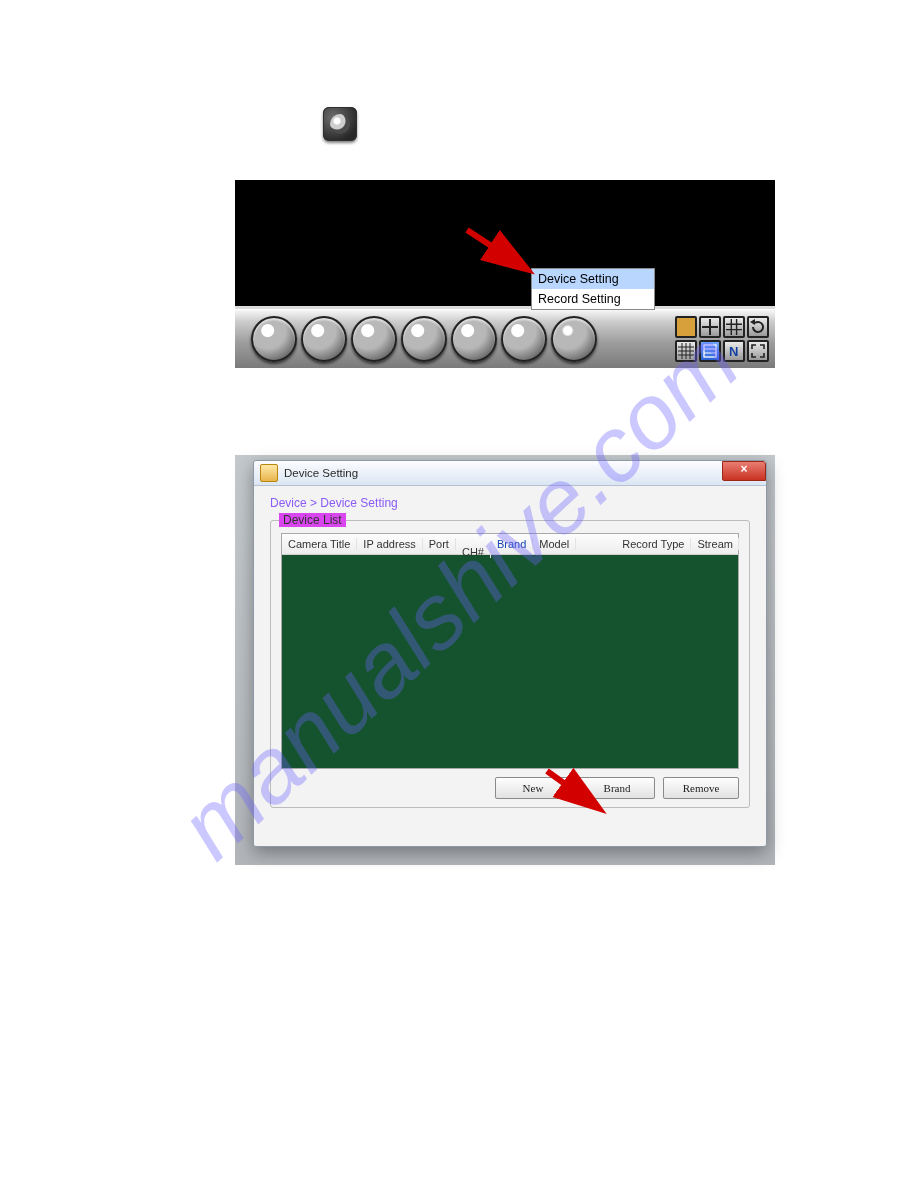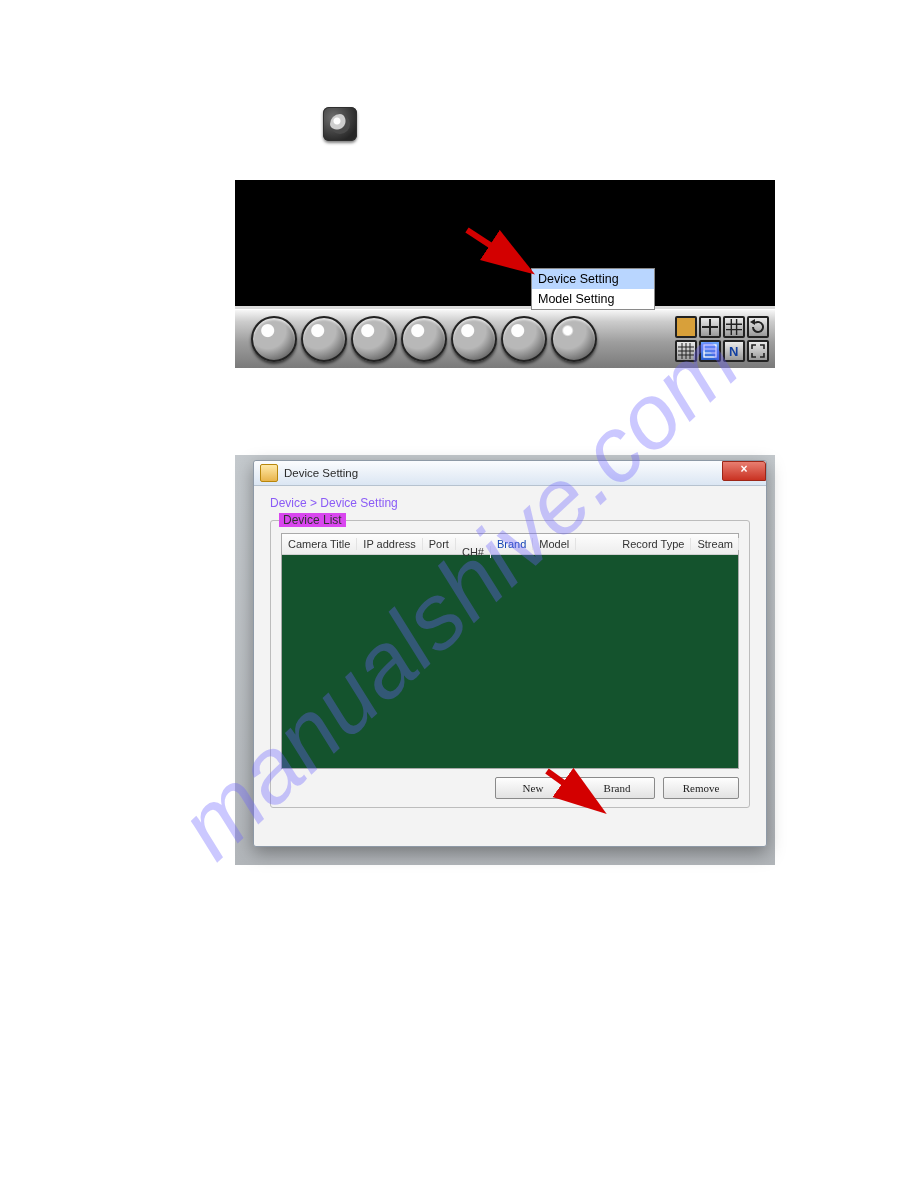--- a/index.html
+++ b/index.html
@@ -277,21 +277,21 @@
 
 <div class="watermark">manualshive.com</div>
 
 <div class="inline-icon-wrap"></div>
 
 <div class="shot1">
   <div class="black-area"></div>
 
   <div class="ctx-menu">
     <div class="ctx-item sel">Device Setting</div>
-    <div class="ctx-item">Model Setting</div>
+    <div class="ctx-item">Record Setting</div>
   </div>
 
   <div class="arrow1">
     <svg viewBox="0 0 80 56">
       <defs>
         <marker id="ah1" markerWidth="10" markerHeight="10" refX="7" refY="3" orient="auto">
           <polygon points="0,0 9,3 0,6" fill="#d30000"></polygon>
         </marker>
       </defs>
       <line x1="6" y1="6" x2="64" y2="44" stroke="#d30000" stroke-width="6" marker-end="url(#ah1)"></line>

